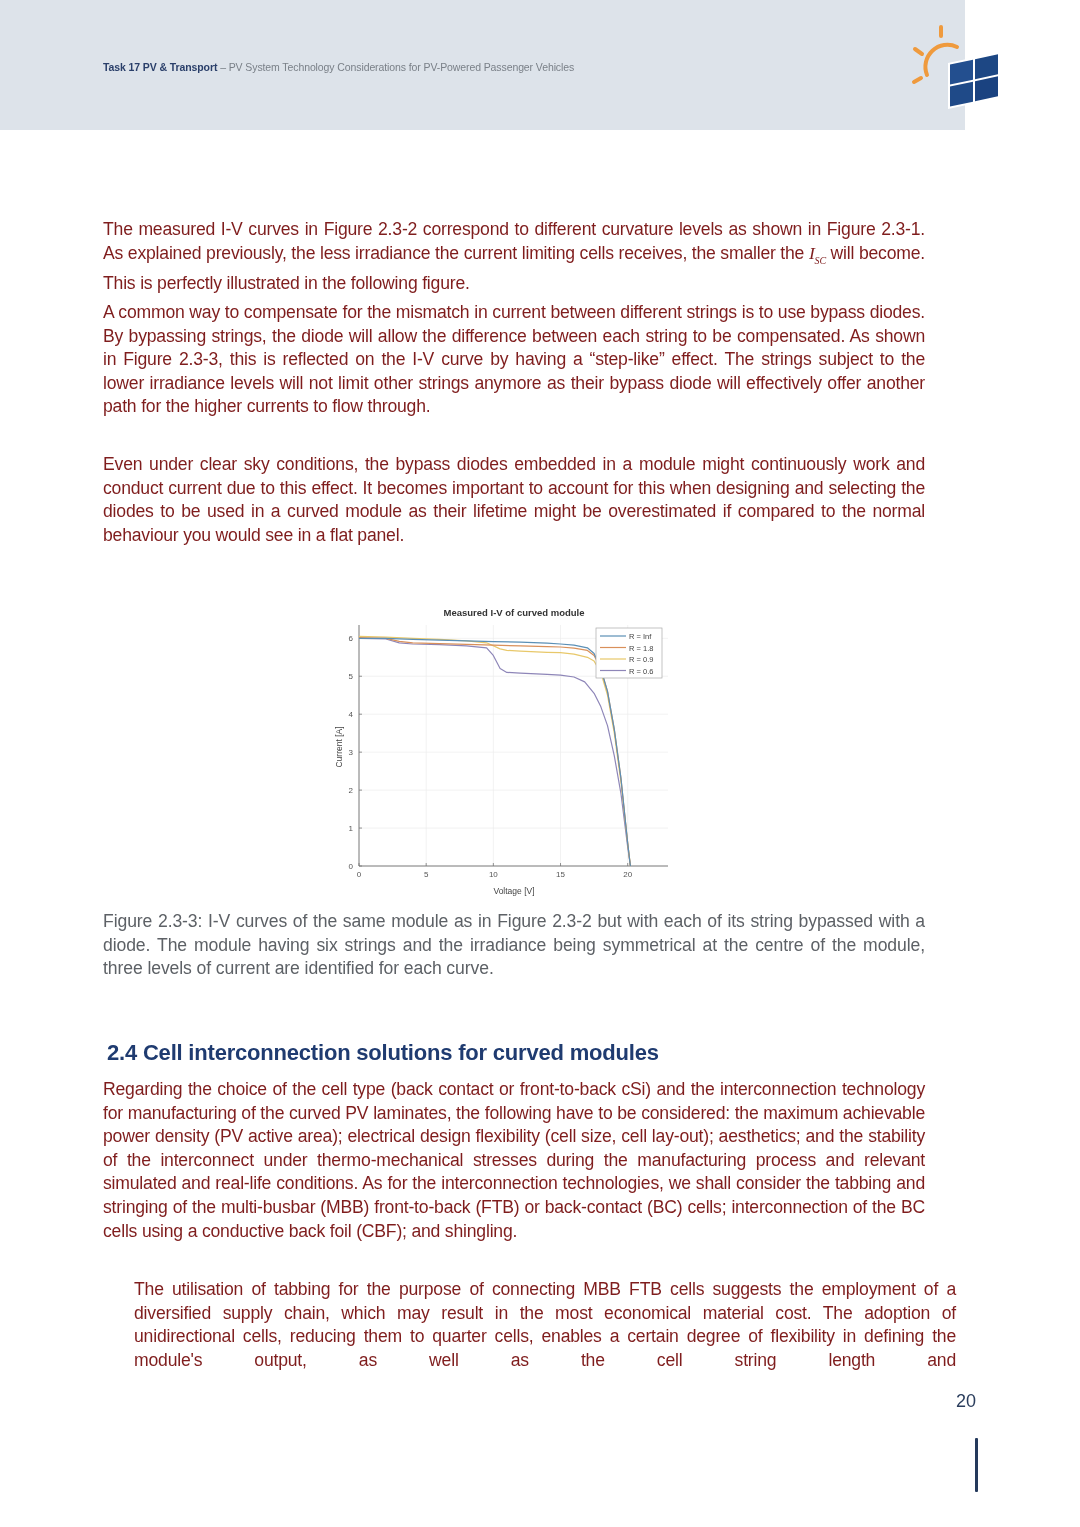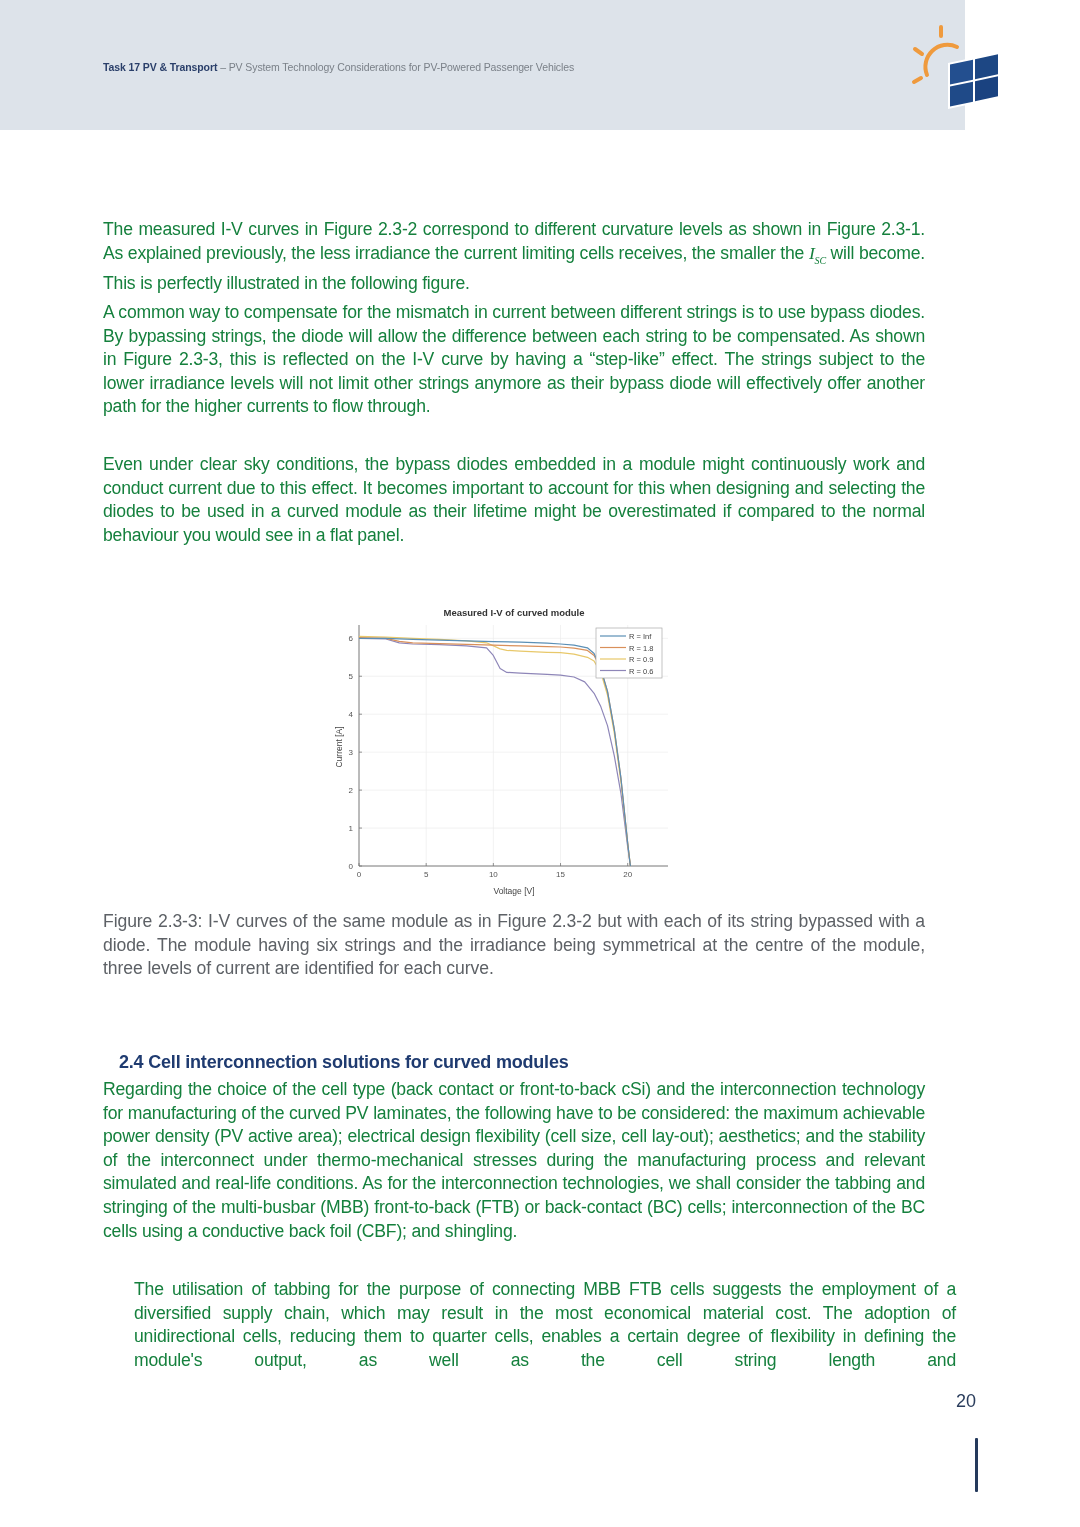--- a/index.html
+++ b/index.html
@@ -10,32 +10,32 @@
   .header {
     position: absolute; left: 0; top: 0; width: 965px; height: 130px; background: #dde3ea;
   }
   .header-text {
     position: absolute; left: 103px; top: 61px; font-size: 10.5px; letter-spacing: -0.1px; color: #7a8088;
   }
   .header-text .bold { font-weight: bold; color: #2a3f6a; }
   .logo { position: absolute; left: 905px; top: 25px; width: 100px; height: 85px; }
   .content { position: absolute; left: 103px; width: 822px; }
   p.body {
-    margin: 0; font-size: 17.6px; line-height: 23.6px; text-align: justify; color: #15803d;
+    margin: 0; font-size: 17.6px; line-height: 23.6px; text-align: justify; color: #7f1d1d;
     letter-spacing: -0.2px;
   }
   .isc { font-family: "Liberation Serif", serif; font-style: italic; }
   .isc sub { font-size: 10px; font-style: italic; }
   .figure { position: absolute; left: 320px; top: 600px; width: 360px; height: 300px; text-align: right; }
   .caption {
     margin: 0; font-size: 17.6px; line-height: 23.6px; text-align: justify; font-weight: normal; color: #5d6166;
     letter-spacing: -0.1px;
   }
   .section-title {
-    position: absolute; left: 103px; top: 1036px; font-size: 18px; font-weight: bold; color: #1f3b70; margin: 16px;
+    position: absolute; left: 103px; top: 1036px; font-size: 22px; font-weight: bold; color: #1f3b70; margin: 4px;
     letter-spacing: -0.2px;
   }
   .page-number { position: absolute; left: 956px; top: 1391px; font-size: 18px; color: #2a3d5c; }
   .page-bar { position: absolute; left: 975px; top: 1438px; width: 3px; height: 54px; background: #253a5c; border-radius: 1px; }
 </style>
 </head>
 <body>
 
 <div class="header">
   <div class="header-text">

